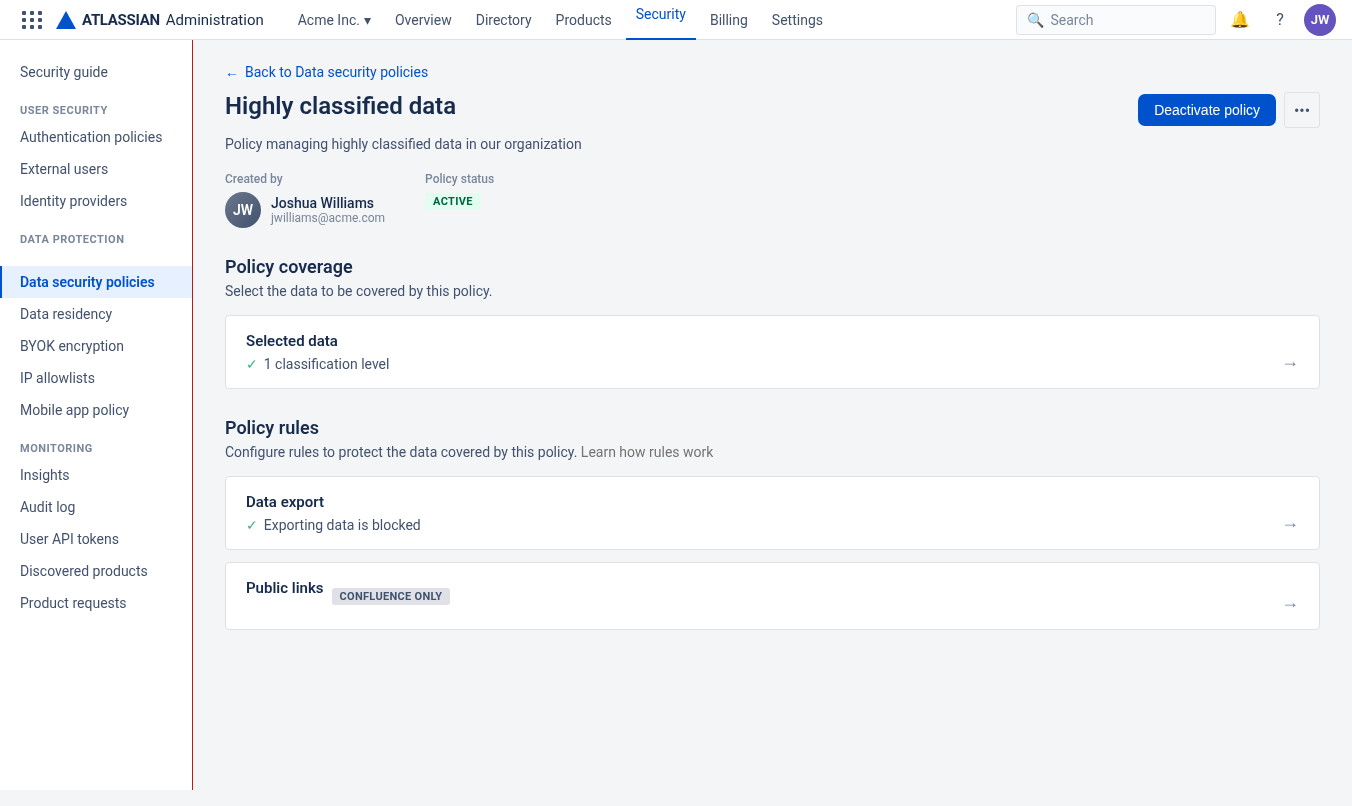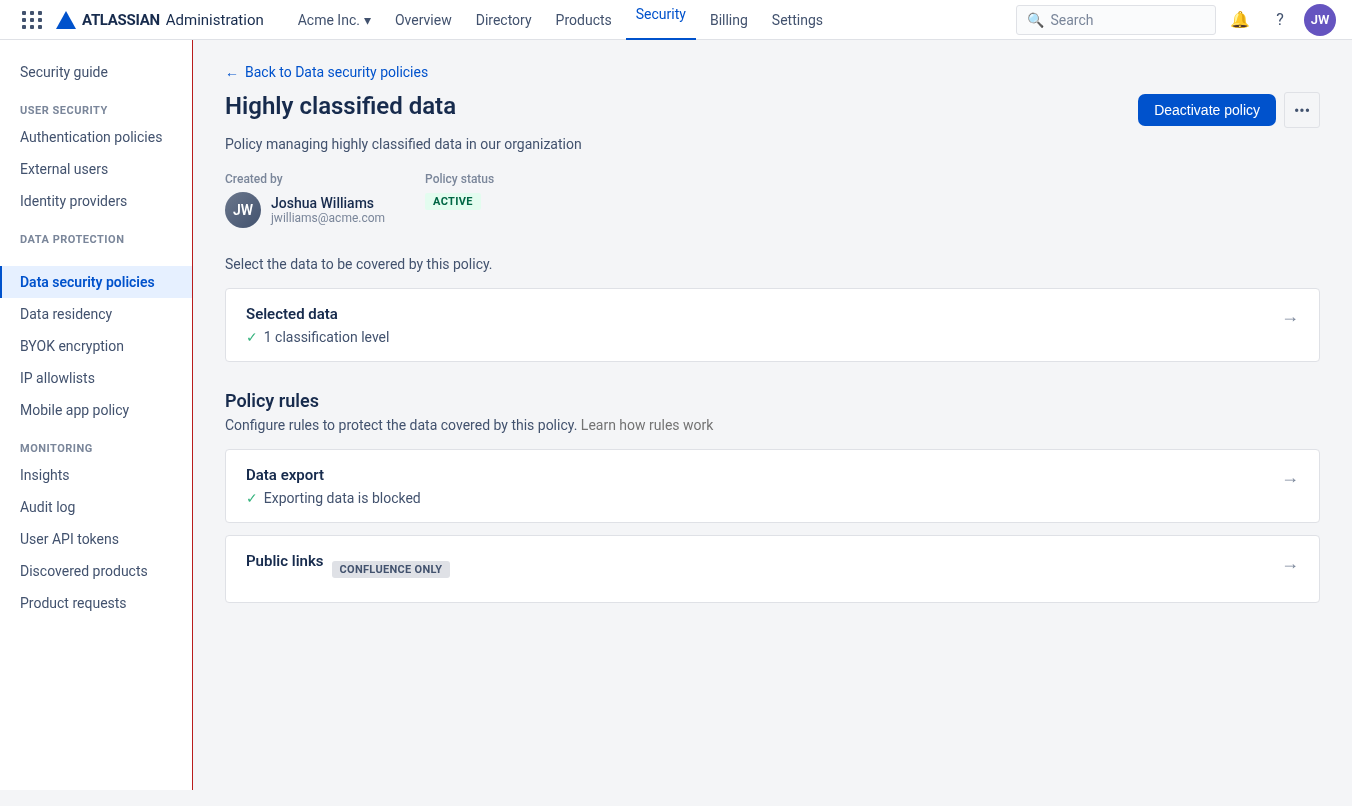--- a/index.html
+++ b/index.html
@@ -313,21 +313,21 @@
 
     .card {
       background: #fff;
       border: 1px solid #dfe1e6;
       border-radius: 4px;
       margin-bottom: 12px;
     }
 
     .card-row {
       display: flex;
-      align-items: flex-start;
+      align-items: flex-end;
       justify-content: space-between;
       padding: 16px 20px;
       cursor: pointer;
     }
 
     .card-title {
       font-size: 15px;
       font-weight: 600;
       color: #172b4d;
       margin-bottom: 6px;
@@ -486,20 +486,21 @@
           </div>
         </div>
       </div>
       <div>
         <div class="meta-label">Policy status</div>
         <span class="status-badge active">ACTIVE</span>
       </div>
     </div>
 
     <div class="section-block">
+      <h2 class="section-title">Policy coverage</h2>
       <p class="section-desc">Select the data to be covered by this policy.</p>
 
       <div class="card">
         <div class="card-row">
           <div>
             <div class="card-title">Selected data</div>
             <div class="card-check">
               <span class="check-icon">✓</span>
               <span>1 classification level</span>
             </div>

